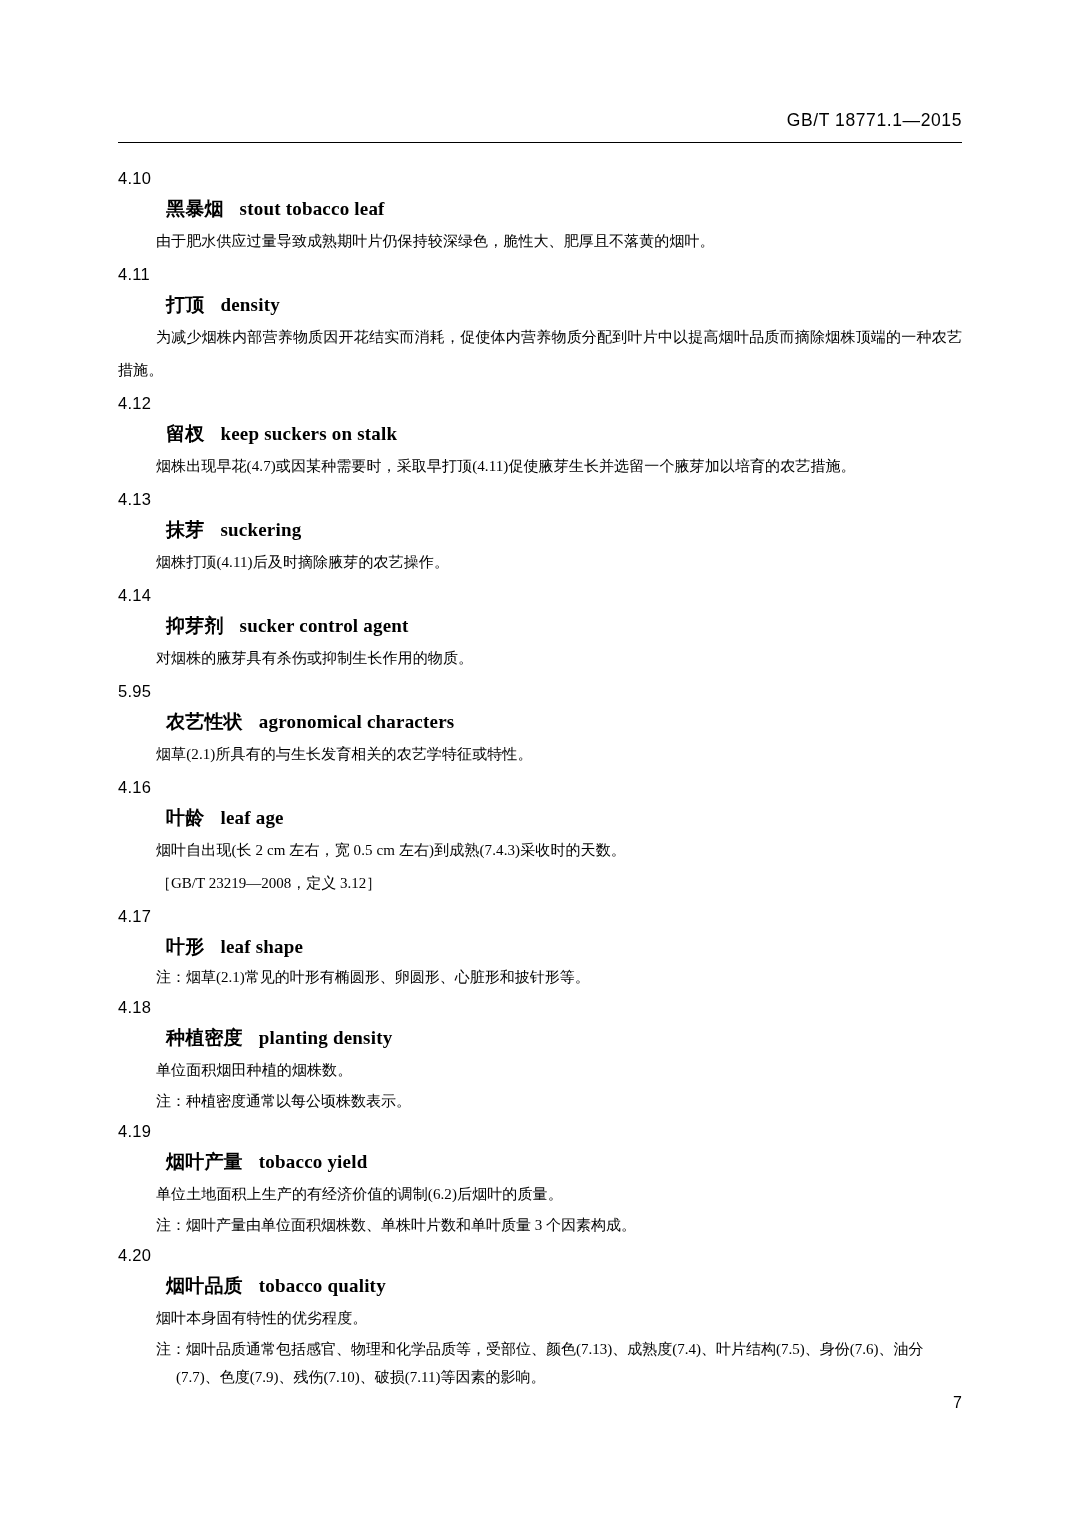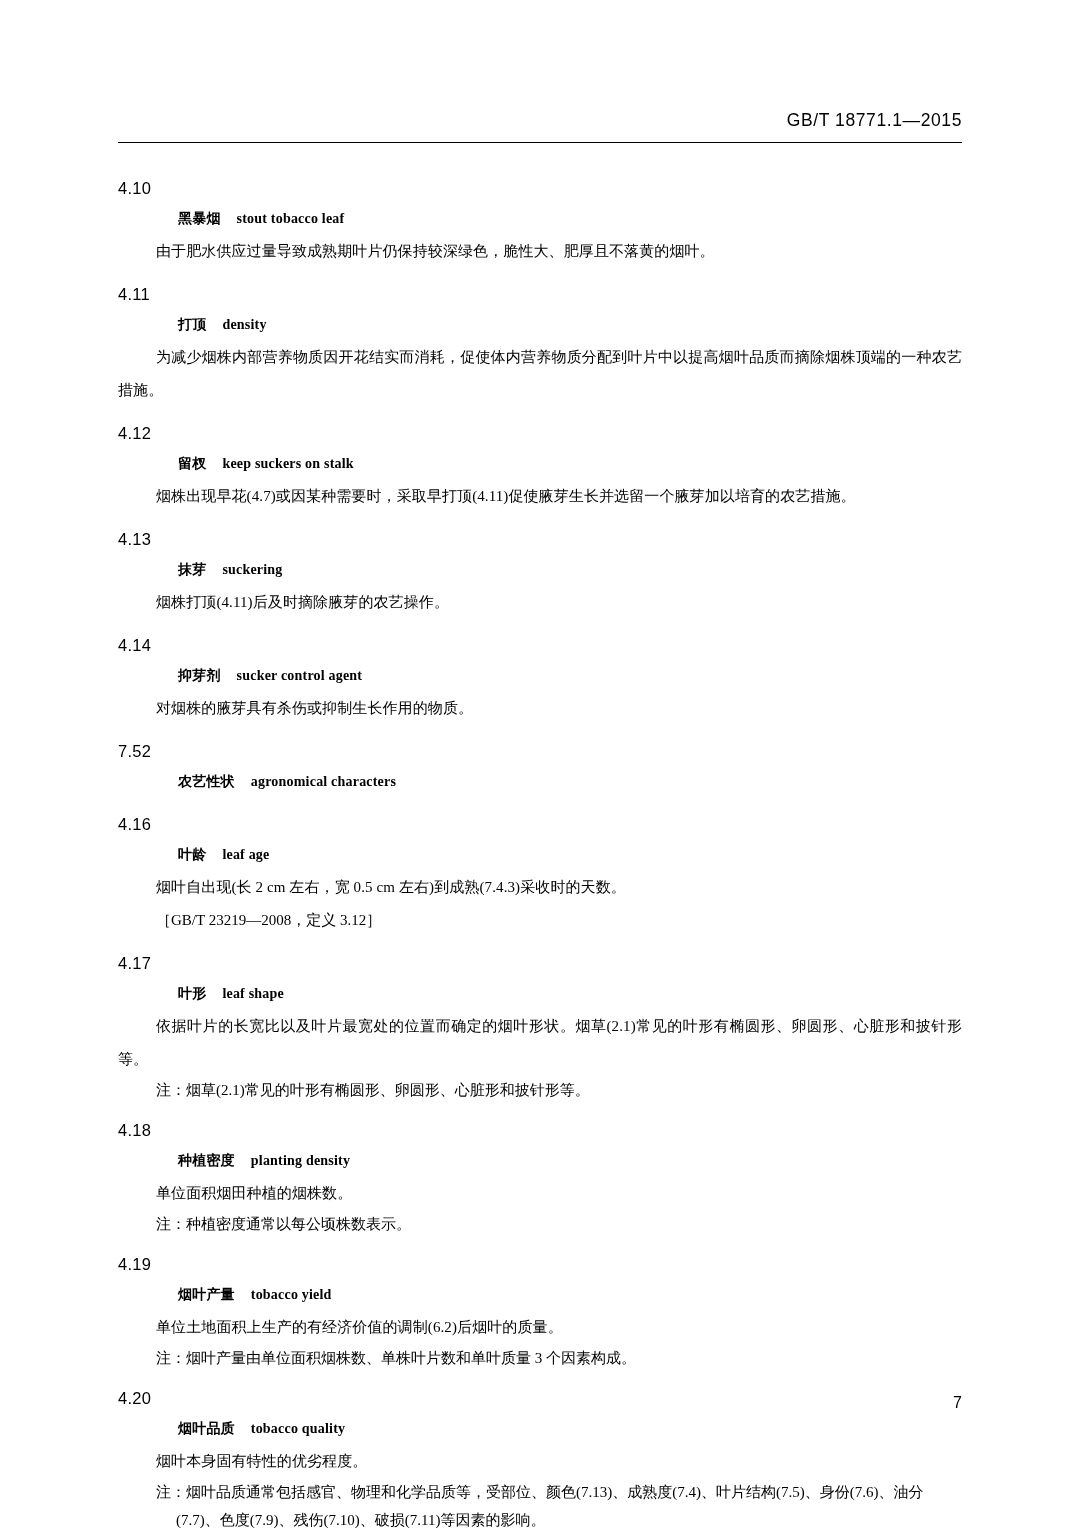--- a/index.html
+++ b/index.html
@@ -43,27 +43,27 @@
   .content {
     position: absolute;
     left: 118px;
     top: 160px;
     width: 844px;
   }
   .num {
     font-family: "Liberation Sans", sans-serif;
     font-size: 16.5px;
     line-height: 30px;
-    margin-top: 11px;
+    margin-top: 1px;
     letter-spacing: 0.3px;
   }
   .term {
-    margin-left: 60px;
+    margin-left: 48px;
     line-height: 32px;
-    font-size: 14px;
+    font-size: 19px;
     font-weight: bold;
     letter-spacing: 0.2px;
   }
   .term .en {
     font-family: "Liberation Serif", serif;
     font-weight: bold;
     margin-left: 16px;
     letter-spacing: 0.2px;
   }
   .def {
@@ -153,41 +153,41 @@
 
     <div class="entry">
       <div class="num">4.14</div>
       <div class="term">
         <span>抑芽剂</span><span class="en">sucker control agent</span>
       </div>
       <div class="def hang">对烟株的腋芽具有杀伤或抑制生长作用的物质。</div>
     </div>
 
     <div class="entry">
-      <div class="num">7.52</div>
+      <div class="num">5.95</div>
       <div class="term">
         <span>农艺性状</span><span class="en">agronomical characters</span>
       </div>
+      <div class="def hang">烟草(2.1)所具有的与生长发育相关的农艺学特征或特性。</div>
     </div>
 
     <div class="entry">
       <div class="num">4.16</div>
       <div class="term">
         <span>叶龄</span><span class="en">leaf age</span>
       </div>
       <div class="def hang">烟叶自出现(长 2 cm 左右，宽 0.5 cm 左右)到成熟(7.4.3)采收时的天数。</div>
       <div class="src">［GB/T 23219—2008，定义 3.12］</div>
     </div>
 
     <div class="entry">
       <div class="num">4.17</div>
       <div class="term">
         <span>叶形</span><span class="en">leaf shape</span>
       </div>
-      <div class="def hang">依据叶片的长宽比以及叶片最宽处的位置而确定的烟叶形状。烟草(2.1)常见的叶形有椭圆形、卵圆形、心脏形和披针形等。</div>
       <div class="note">注：烟草(2.1)常见的叶形有椭圆形、卵圆形、心脏形和披针形等。</div>
     </div>
 
     <div class="entry">
       <div class="num">4.18</div>
       <div class="term">
         <span>种植密度</span><span class="en">planting density</span>
       </div>
       <div class="def hang">单位面积烟田种植的烟株数。</div>
       <div class="note">注：种植密度通常以每公顷株数表示。</div>

